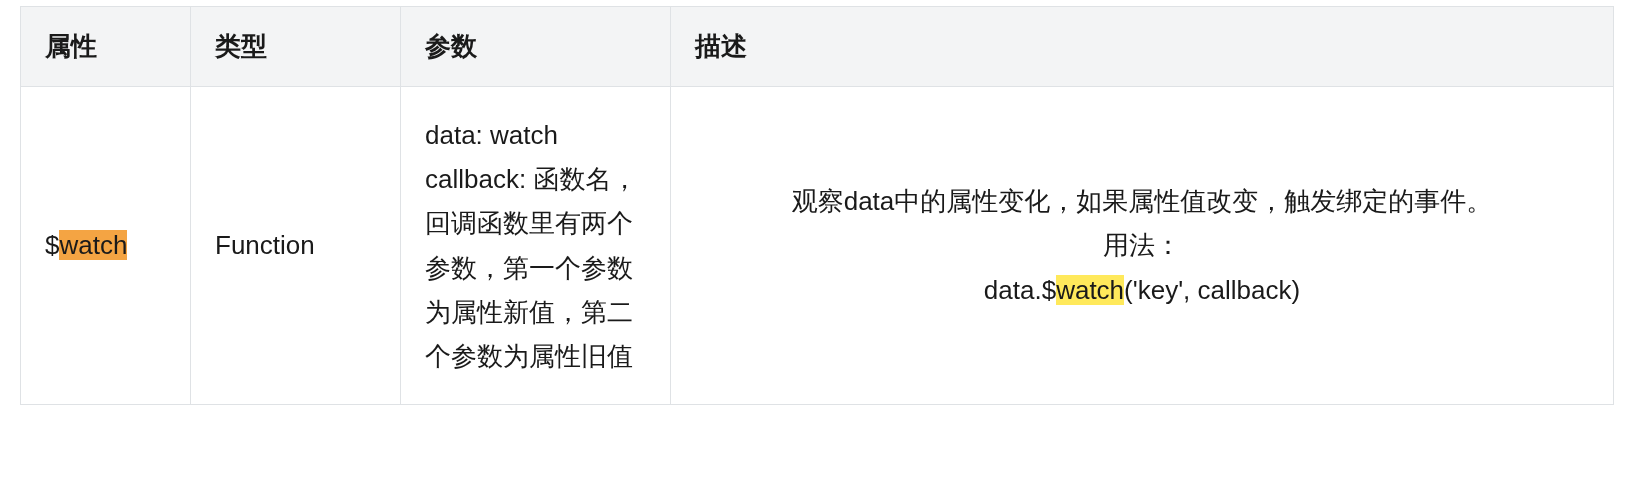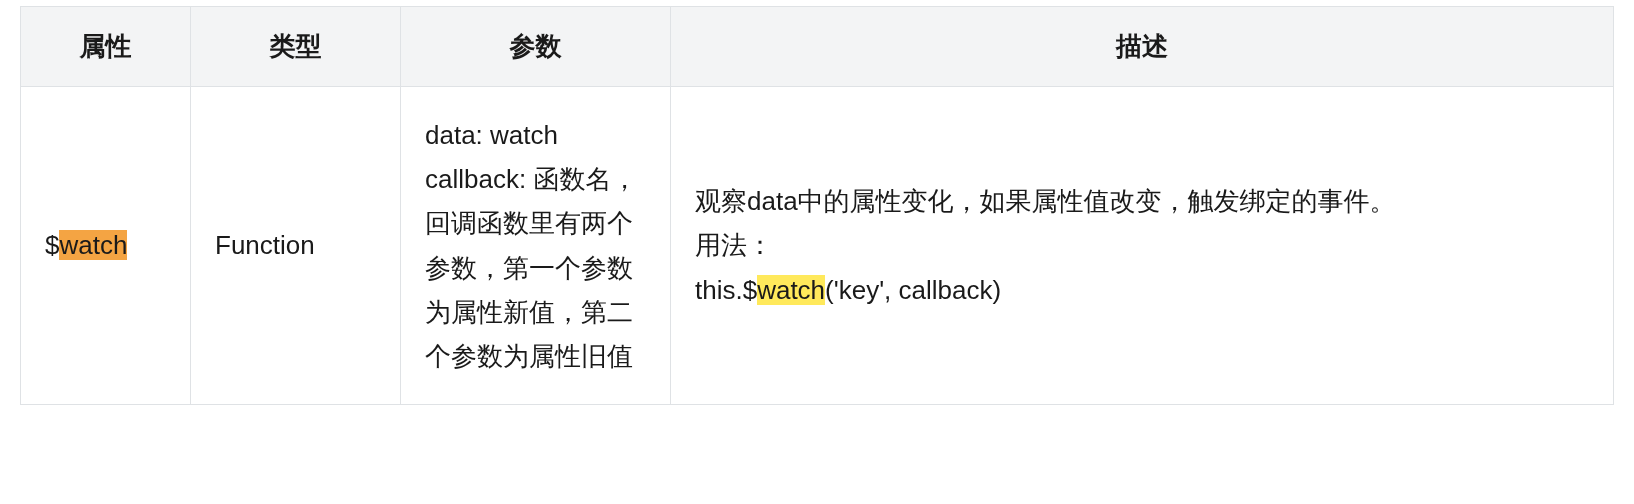--- a/index.html
+++ b/index.html
@@ -14,41 +14,41 @@
       border-collapse: collapse;
       width: 100%;
       table-layout: fixed;
     }
     th, td {
       border: 1px solid #dfe2e5;
     }
     thead th {
       background-color: #f3f4f5;
       font-weight: 600;
-      text-align: center;
+      text-align: left;
       padding: 22px 24px;
       vertical-align: middle;
     }
     tbody td {
       background-color: #ffffff;
       padding: 26px 24px;
       vertical-align: middle;
       line-height: 1.7;
     }
     .col-attr { width: 170px; }
     .col-type { width: 210px; }
     .col-param { width: 270px; }
     .col-desc { width: auto; }
     .hl-orange {
       background-color: #f4a443;
     }
     .hl-yellow {
       background-color: #ffe95b;
     }
-    .desc-line { display: block; }
+    .desc-line { display: block; text-align: center; }
   </style>
 </head>
 <body>
 
 <table>
   <colgroup>
     <col class="col-attr">
     <col class="col-type">
     <col class="col-param">
     <col class="col-desc">
@@ -62,17 +62,17 @@
     </tr>
   </thead>
   <tbody>
     <tr>
       <td><span>$</span><span class="hl-orange">watch</span></td>
       <td>Function</td>
       <td>data: watch callback: 函数名，回调函数里有两个参数，第一个参数为属性新值，第二个参数为属性旧值</td>
       <td>
         <span class="desc-line">观察data中的属性变化，如果属性值改变，触发绑定的事件。</span>
         <span class="desc-line">用法：</span>
-        <span class="desc-line"><span>this.$</span><span class="hl-yellow">watch</span><span>('key', callback)</span></span>
+        <span class="desc-line"><span>data.$</span><span class="hl-yellow">watch</span><span>('key', callback)</span></span>
       </td>
     </tr>
   </tbody>
 </table>
 
 </body></html>

